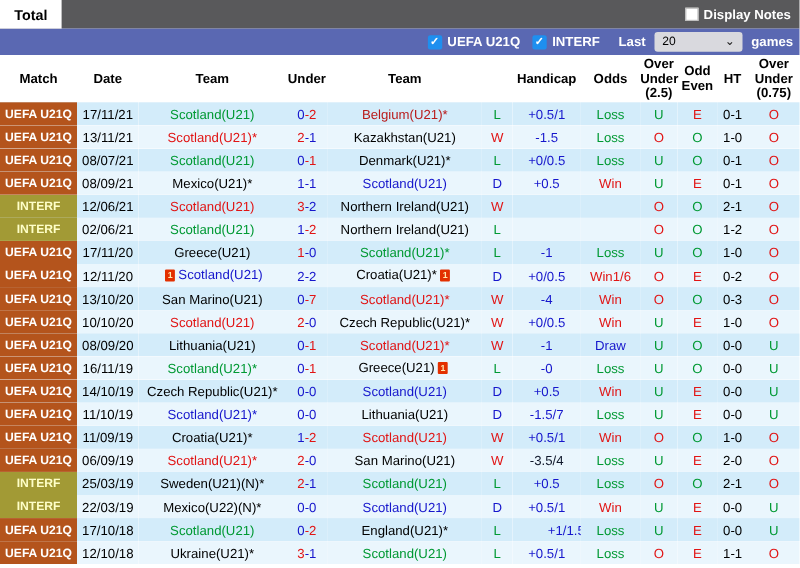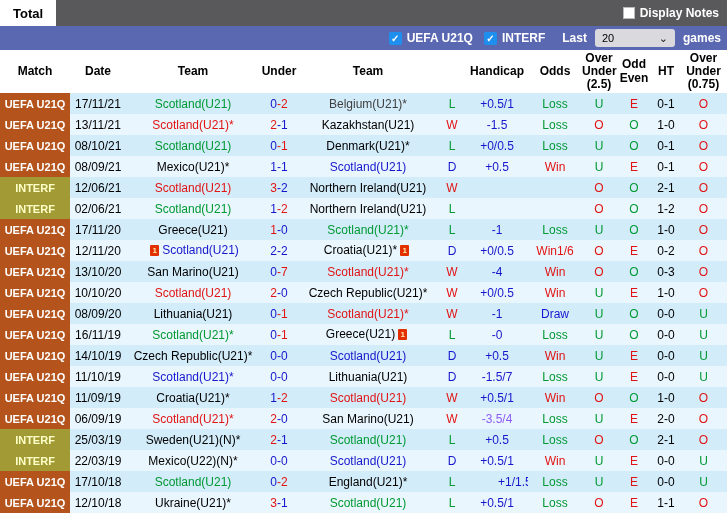--- a/index.html
+++ b/index.html
@@ -131,21 +131,21 @@
 Under
 (0.75)</th>
     </tr>
   </thead>
   <tbody>
       <tr class="odd">
         <td class="match-uefa">UEFA U21Q</td>
         <td class="date-cell">17/11/21</td>
         <td><span style="color: rgb(0, 153, 51);">Scotland(U21)</span></td>
         <td><span style="color: rgb(22, 22, 204);">0</span><span style="color: rgb(225, 20, 20);">-</span><span style="color: rgb(225, 20, 20);">2</span></td>
-        <td><span style="color: #404040;">Belgium(U21)*</span></td>
+        <td><span style="color: #b91c1c;">Belgium(U21)*</span></td>
         <td><span style="color: rgb(0, 153, 51);">L</span></td>
         <td><span style="color: rgb(22, 22, 204);">+0.5/1</span></td>
         <td><span style="color: rgb(0, 153, 51);">Loss</span></td>
         <td><span style="color: rgb(0, 153, 51);">U</span></td>
         <td><span style="color: rgb(225, 20, 20);">E</span></td>
         <td class="ht-cell">0-1</td>
         <td><span style="color: rgb(225, 20, 20);">O</span></td>
       </tr>
       <tr class="even">
         <td class="match-uefa">UEFA U21Q</td>
@@ -156,21 +156,21 @@
         <td><span style="color: rgb(225, 20, 20);">W</span></td>
         <td><span style="color: rgb(22, 22, 204);">-1.5</span></td>
         <td><span style="color: rgb(0, 153, 51);">Loss</span></td>
         <td><span style="color: rgb(225, 20, 20);">O</span></td>
         <td><span style="color: rgb(0, 153, 51);">O</span></td>
         <td class="ht-cell">1-0</td>
         <td><span style="color: rgb(225, 20, 20);">O</span></td>
       </tr>
       <tr class="odd">
         <td class="match-uefa">UEFA U21Q</td>
-        <td class="date-cell">08/10/21</td>
+        <td class="date-cell">08/07/21</td>
         <td><span style="color: rgb(0, 153, 51);">Scotland(U21)</span></td>
         <td><span style="color: rgb(22, 22, 204);">0</span><span style="color: rgb(225, 20, 20);">-</span><span style="color: rgb(225, 20, 20);">1</span></td>
         <td><span style="color: rgb(0, 0, 0);">Denmark(U21)*</span></td>
         <td><span style="color: rgb(0, 153, 51);">L</span></td>
         <td><span style="color: rgb(22, 22, 204);">+0/0.5</span></td>
         <td><span style="color: rgb(0, 153, 51);">Loss</span></td>
         <td><span style="color: rgb(0, 153, 51);">U</span></td>
         <td><span style="color: rgb(0, 153, 51);">O</span></td>
         <td class="ht-cell">0-1</td>
         <td><span style="color: rgb(225, 20, 20);">O</span></td>
@@ -343,21 +343,21 @@
         <td class="ht-cell">1-0</td>
         <td><span style="color: rgb(225, 20, 20);">O</span></td>
       </tr>
       <tr class="even">
         <td class="match-uefa">UEFA U21Q</td>
         <td class="date-cell">06/09/19</td>
         <td><span style="color: rgb(225, 20, 20);">Scotland(U21)*</span></td>
         <td><span style="color: rgb(225, 20, 20);">2</span><span style="color: rgb(22, 22, 204);">-</span><span style="color: rgb(22, 22, 204);">0</span></td>
         <td><span style="color: rgb(0, 0, 0);">San Marino(U21)</span></td>
         <td><span style="color: rgb(225, 20, 20);">W</span></td>
-        <td><span style="color: #8b5cf6;">-3.5/4</span></td>
+        <td><span style="color: #0f172a;">-3.5/4</span></td>
         <td><span style="color: rgb(0, 153, 51);">Loss</span></td>
         <td><span style="color: rgb(0, 153, 51);">U</span></td>
         <td><span style="color: rgb(225, 20, 20);">E</span></td>
         <td class="ht-cell">2-0</td>
         <td><span style="color: rgb(225, 20, 20);">O</span></td>
       </tr>
       <tr class="odd">
         <td class="match-interf">INTERF</td>
         <td class="date-cell">25/03/19</td>
         <td><span style="color: rgb(0, 0, 0);">Sweden(U21)(N)*</span></td>

